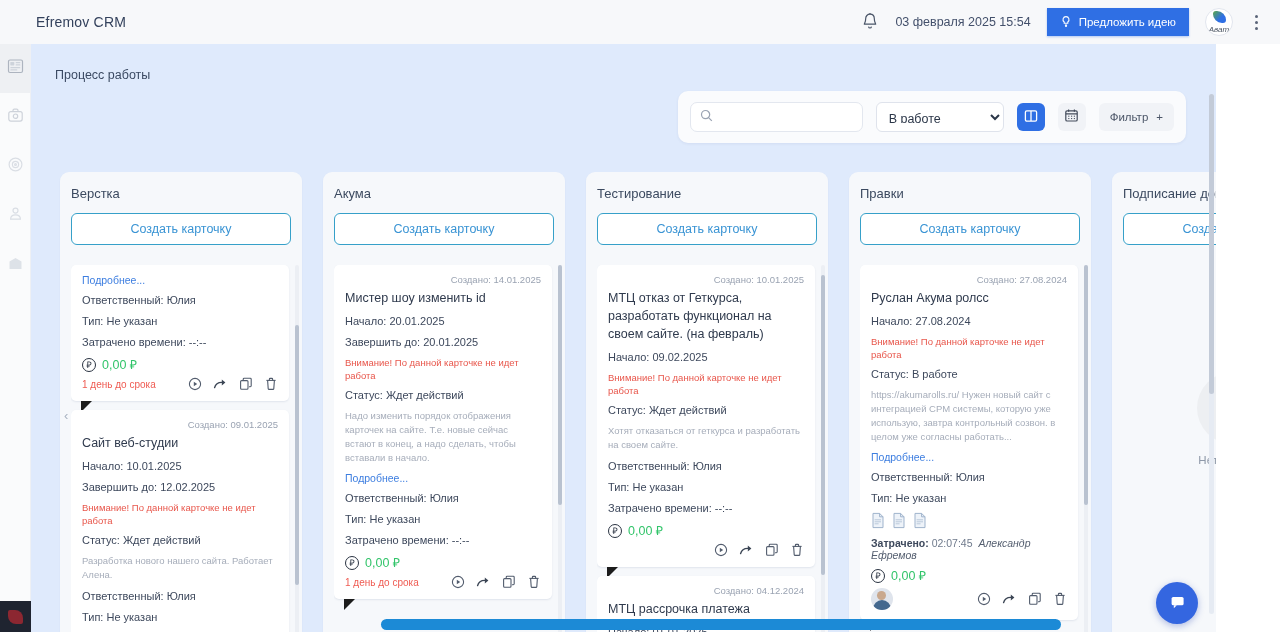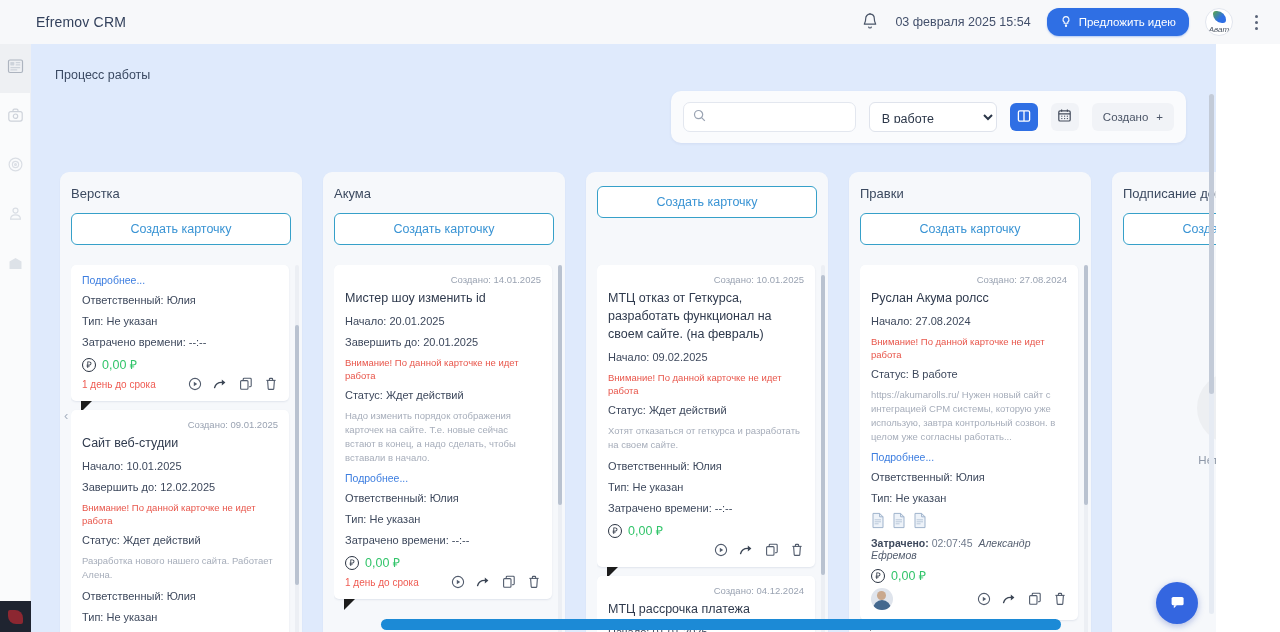--- a/index.html
+++ b/index.html
@@ -21,21 +21,21 @@
   .brand {
     margin-left: 36px; font-size: 14px; color: #33415c; letter-spacing: .2px;
   }
   .topbar-right {
     margin-left: auto; display: flex; align-items: center; gap: 16px; padding-right: 16px;
   }
   .bell { width: 18px; height: 20px; position: relative; cursor: pointer; }
   .bell svg { display:block; }
   .datetime { font-size: 12.5px; color: #43506b; white-space: nowrap; }
   .idea-btn {
-    background: #2f6fe4; color: #fff; border: none; border-radius: 12px;
+    background: #2f6fe4; color: #fff; border: none; border-radius: 0;
     height: 28px; padding: 0 13px; font-size: 11.5px; display: flex;
     align-items: center; gap: 7px; cursor: pointer; font-family: inherit;
     box-shadow: 0 1px 2px rgba(47,111,228,.35);
     text-align: right;
   }
   .avatar {
     width: 28px; height: 28px; border-radius: 50%; background: #fff;
     border: 1px solid #e2e6ee; overflow: hidden; position: relative;
     display:flex; align-items:flex-end; justify-content:center;
     font-size: 8px; color:#4b5563; cursor:pointer;
@@ -316,21 +316,21 @@
     <button class="icon-btn">
       <span>
         <svg width="15" height="15" viewBox="0 0 15 15" fill="none" stroke="#444c5c" stroke-width="1.2">
           <rect x="1.8" y="2.8" width="11.4" height="10.2" rx="1.3"></rect>
           <path d="M1.8 5.8h11.4M4.6 1.6v2.2M10.4 1.6v2.2"></path>
           <path d="M4.2 8.2h1.2M7 8.2h1.2M9.8 8.2H11M4.2 10.6h1.2M7 10.6h1.2M9.8 10.6H11" stroke-width="1"></path>
         </svg>
       </span>
     </button>
     <button class="filter-btn">
-      <span>Создано</span>
+      <span>Фильтр</span>
       <span>+</span>
     </button>
   </div>
 
   <div class="board" id="board">
       <div class="column"><div class="col-title">Верстка</div><button class="create-btn">Создать карточку</button><div class="col-scroll">
           <div class="card">
             <div class="more">Подробнее...</div>
             <div class="row">Ответственный: Юлия</div>
             <div class="row">Тип: Не указан</div>
@@ -431,21 +431,21 @@
                     <path d="M5.4 3.4V2.1a.7.7 0 01.7-.7h1.8a.7.7 0 01.7.7v1.3"></path>
                   </svg>
                 </span>
               </div>
             </div>
             <span class="cursor-mark"></span>
           </div>
         </div><div class="col-scrollbar">
           <i style="top:0px;height:240px"></i>
         </div></div>
-      <div class="column"><button class="create-btn">Создать карточку</button><div class="col-scroll">
+      <div class="column"><div class="col-title">Тестирование</div><button class="create-btn">Создать карточку</button><div class="col-scroll">
           <div class="card">
             <div class="created">Создано: 10.01.2025</div>
             <div class="c-title">МТЦ отказ от Геткурса, разработать функционал на своем сайте. (на февраль)</div>
             <div class="row">Начало:  09.02.2025</div>
             <div class="warn">Внимание! По данной карточке не идет работа</div>
             <div class="row">Статус: Ждет действий</div>
             <div class="desc">Хотят отказаться от геткурса и разработать на своем сайте.</div>
             <div class="row">Ответственный: Юлия</div>
             <div class="row">Тип: Не указан</div>
             <div class="row">Затрачено времени: --:--</div>

